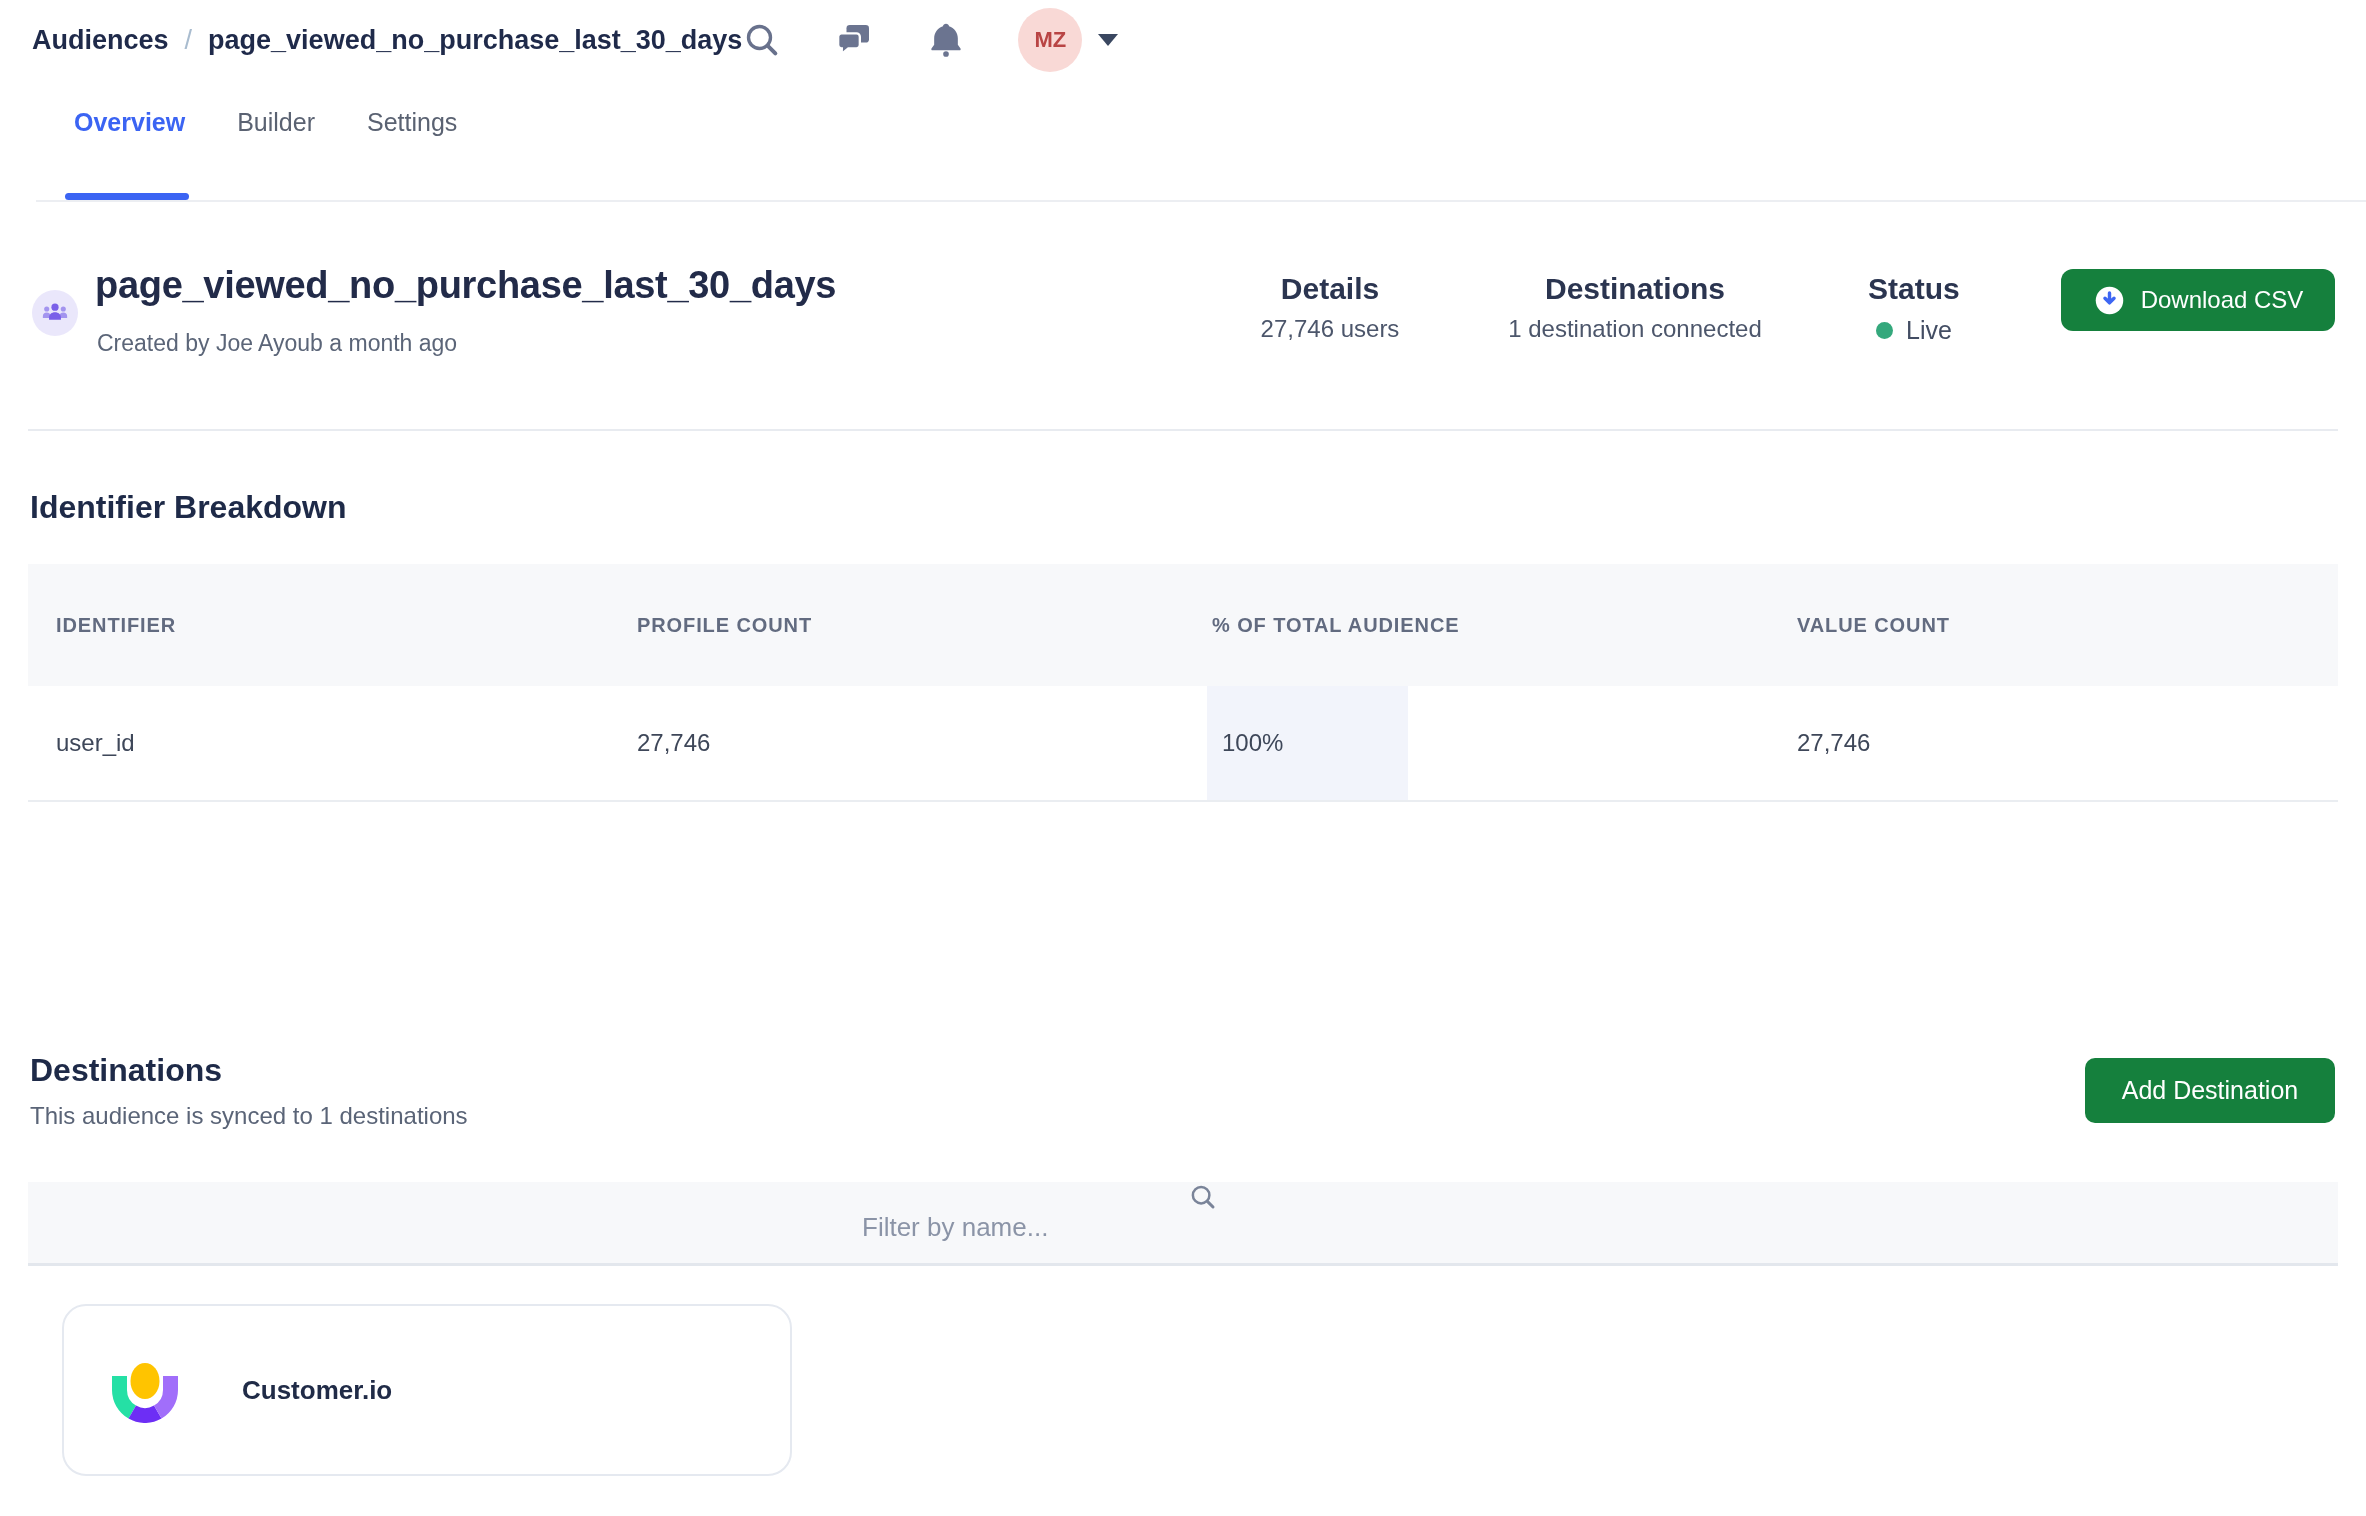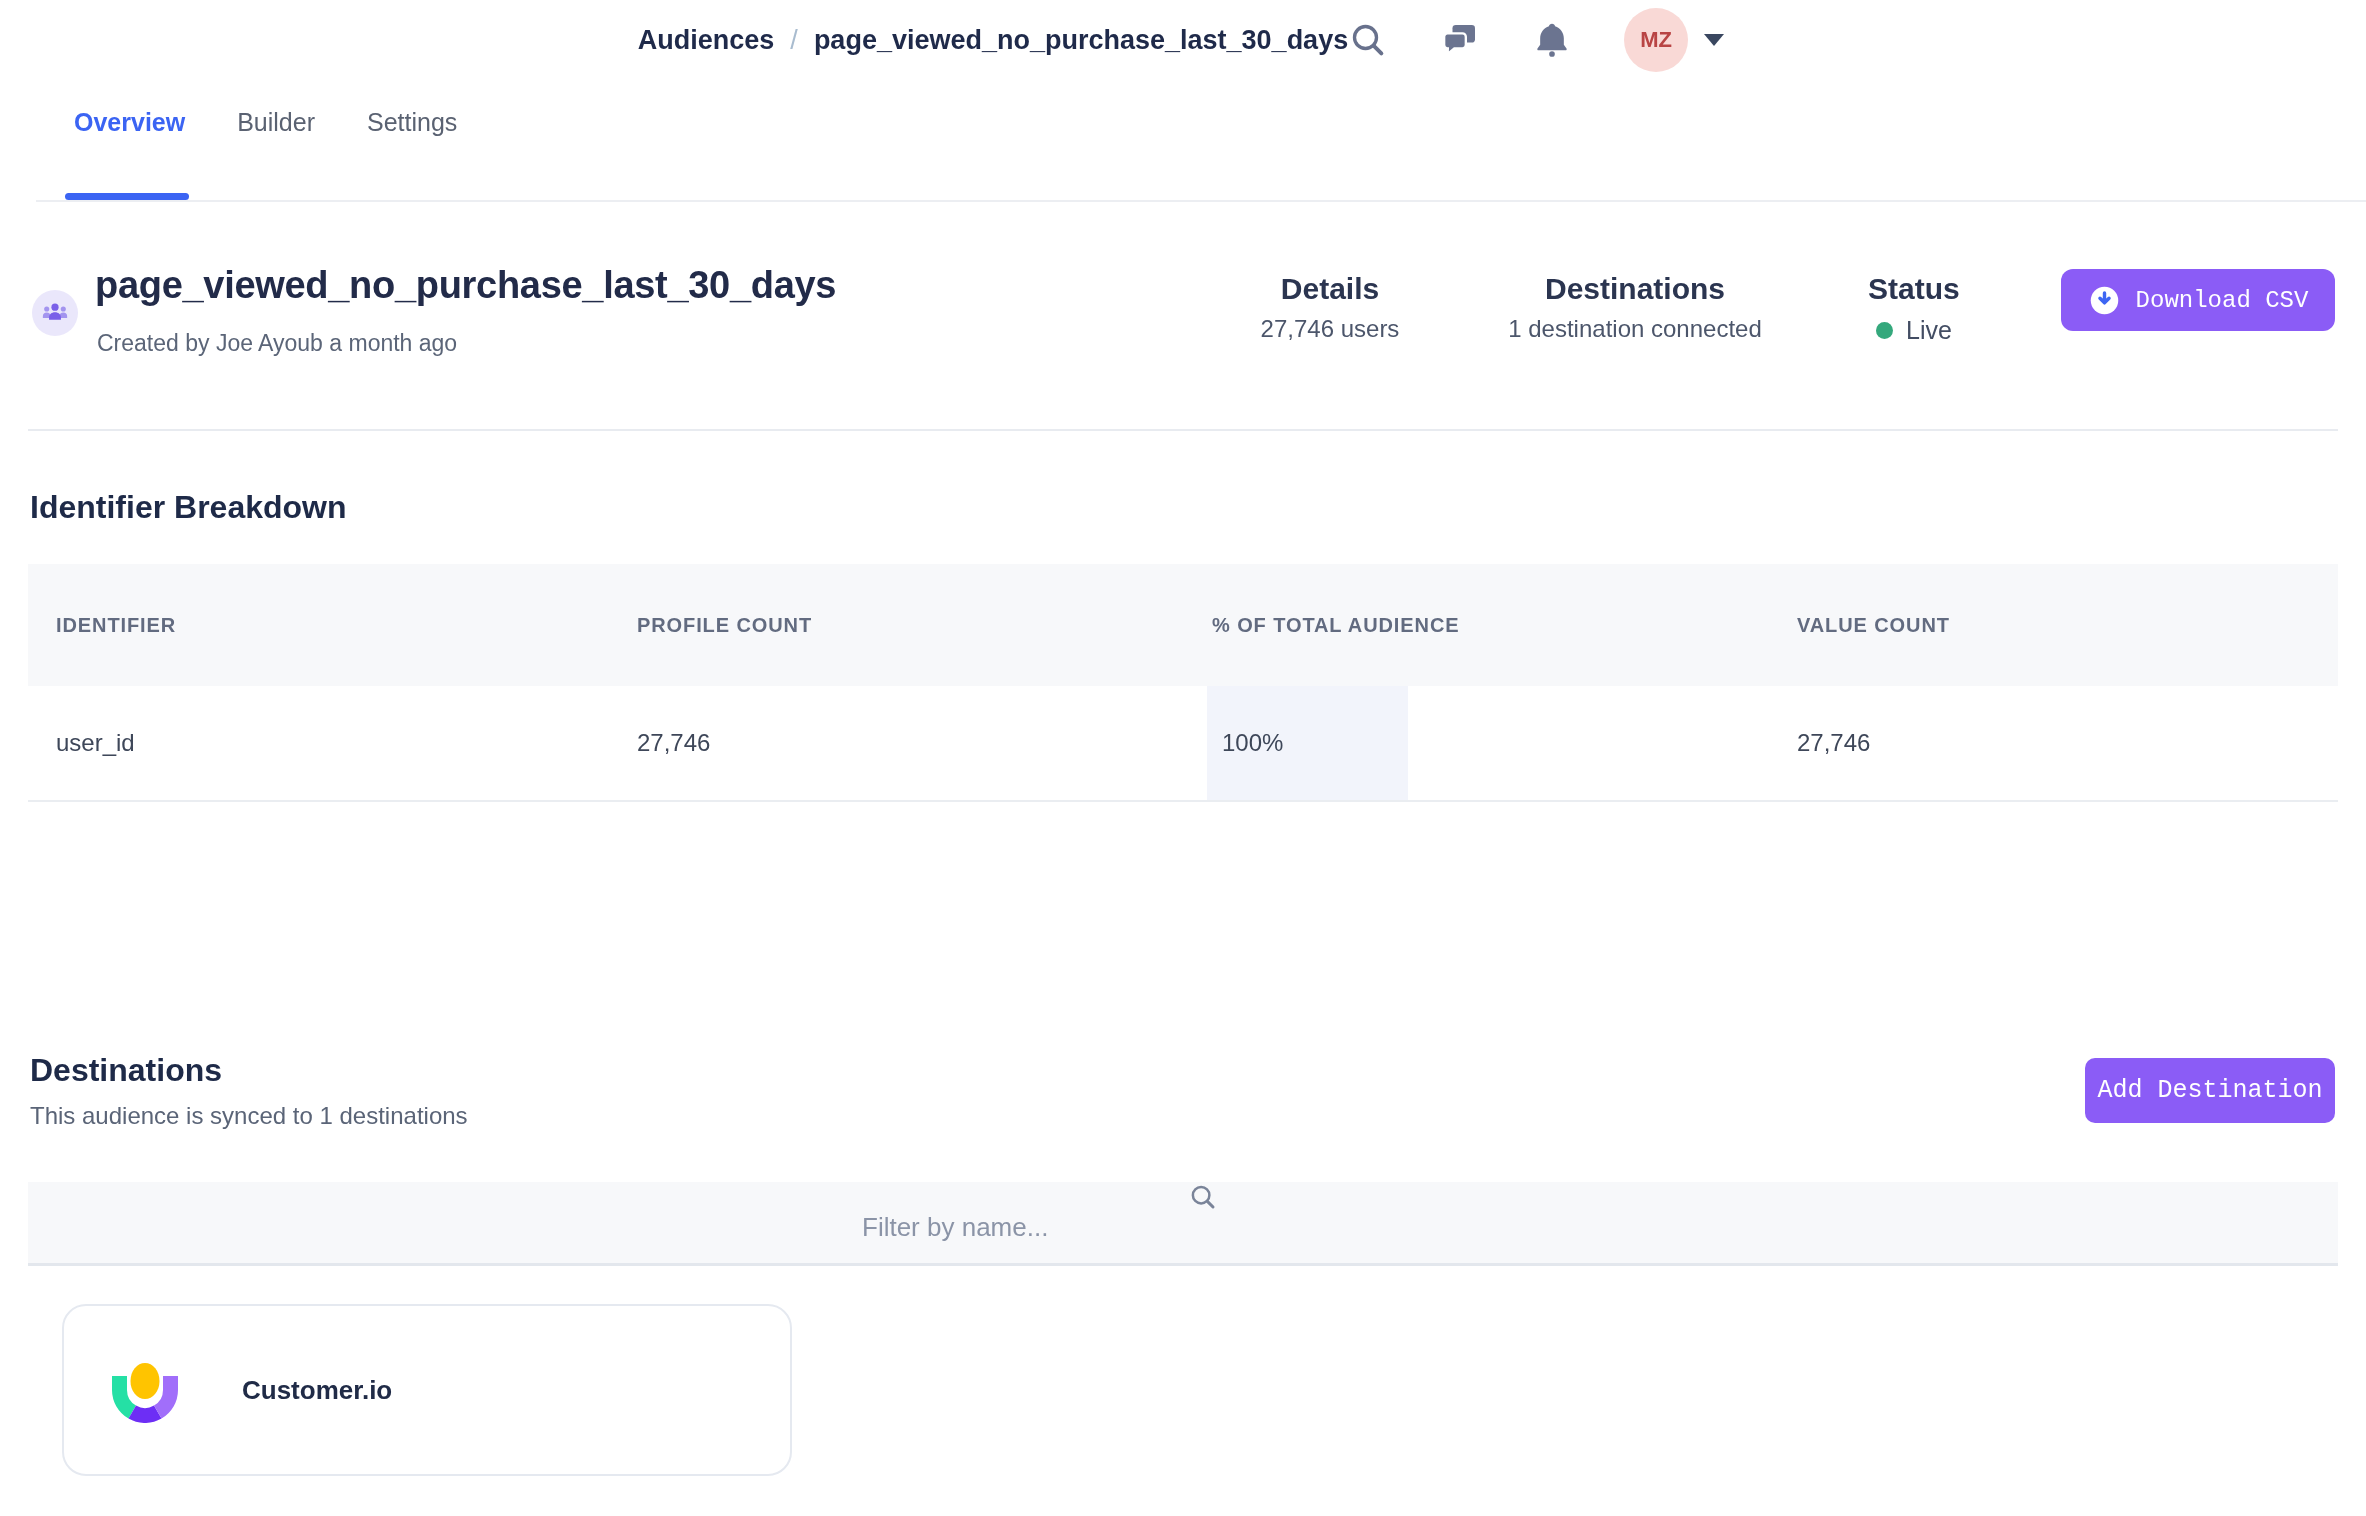--- a/index.html
+++ b/index.html
@@ -9,21 +9,21 @@
     width: 2366px; height: 1516px;
     background: #ffffff;
     font-family: "Liberation Sans", sans-serif;
     color: #1f2a4a;
     overflow: hidden;
   }
 
   
   .topbar {
     height: 80px;
-    display: flex; align-items: center; justify-content: center;
+    display: flex; align-items: center; justify-content: flex-start;
     padding: 0 36px 0 32px;
   }
   .breadcrumb { display: flex; align-items: center; gap: 16px; font-size: 27px; font-weight: 700; color: #1f2a4a; }
   .crumb-sep { color: #a9bccf; font-weight: 400; }
   .topbar-actions { display: flex; align-items: center; gap: 52px; }
   .icon-btn { display: flex; align-items: center; justify-content: center; cursor: pointer; }
   .avatar-group { display: flex; align-items: center; gap: 16px; }
   .avatar {
     width: 64px; height: 64px; border-radius: 50%;
     background: #f9d9d6; color: #b94444;
@@ -64,23 +64,23 @@
   .stat { position: absolute; top: 70px; text-align: center; }
   .stat-label { font-size: 30px; font-weight: 700; color: #2b3550; }
   .stat-value { margin-top: 9px; font-size: 24px; color: #4c566b; }
   .stat-details { left: 1240px; width: 180px; }
   .stat-destinations { left: 1490px; width: 290px; }
   .stat-status { left: 1868px; width: 140px; text-align: left; }
   .status-line { margin-top: 10px; display: flex; align-items: center; gap: 13px; padding-left: 8px; }
   .status-dot { width: 17px; height: 17px; border-radius: 50%; background: #34a87c; }
   .status-text { font-size: 25px; color: #434d63; }
   .btn-primary {
-    background: #8b5cf6; color: #fff; border: none; cursor: pointer;
+    background: #15803d; color: #fff; border: none; cursor: pointer;
     display: flex; align-items: center; justify-content: center;
-    font-family: Liberation Mono, monospace;
+    font-family: Liberation Sans, sans-serif;
   }
   .download-btn {
     position: absolute; left: 2061px; top: 67px;
     width: 274px; height: 62px; border-radius: 12px;
     font-size: 24px; font-weight: 500; gap: 15px;
   }
 
   
   .section-heading { font-size: 32px; font-weight: 700; color: #1e2a48; }
   .ib-heading { margin: 58px 0 38px 30px; }

